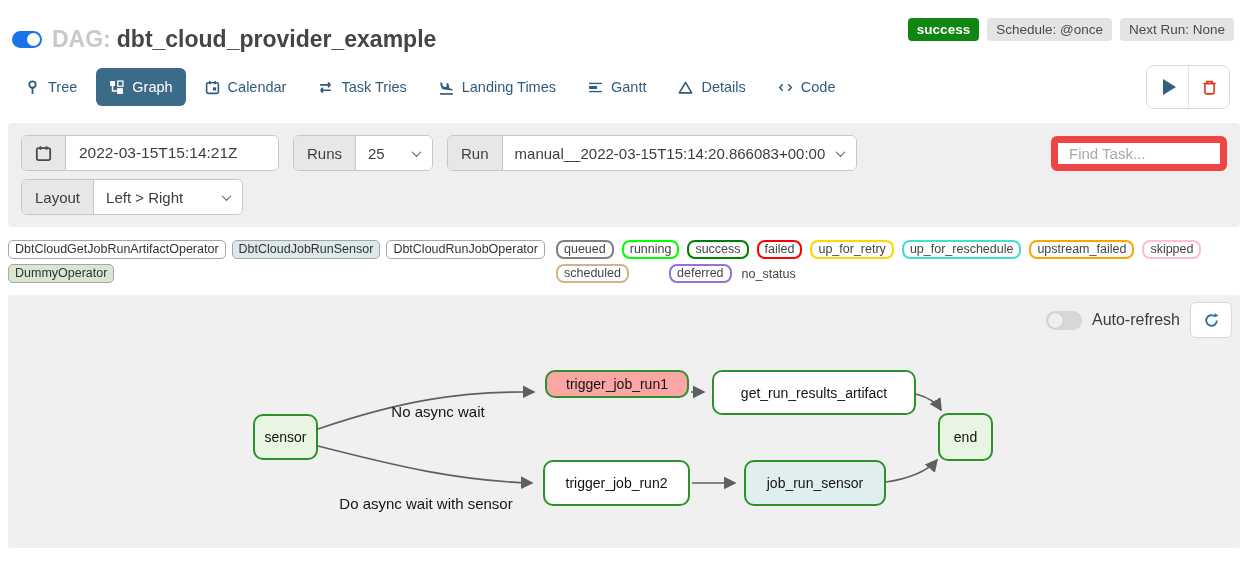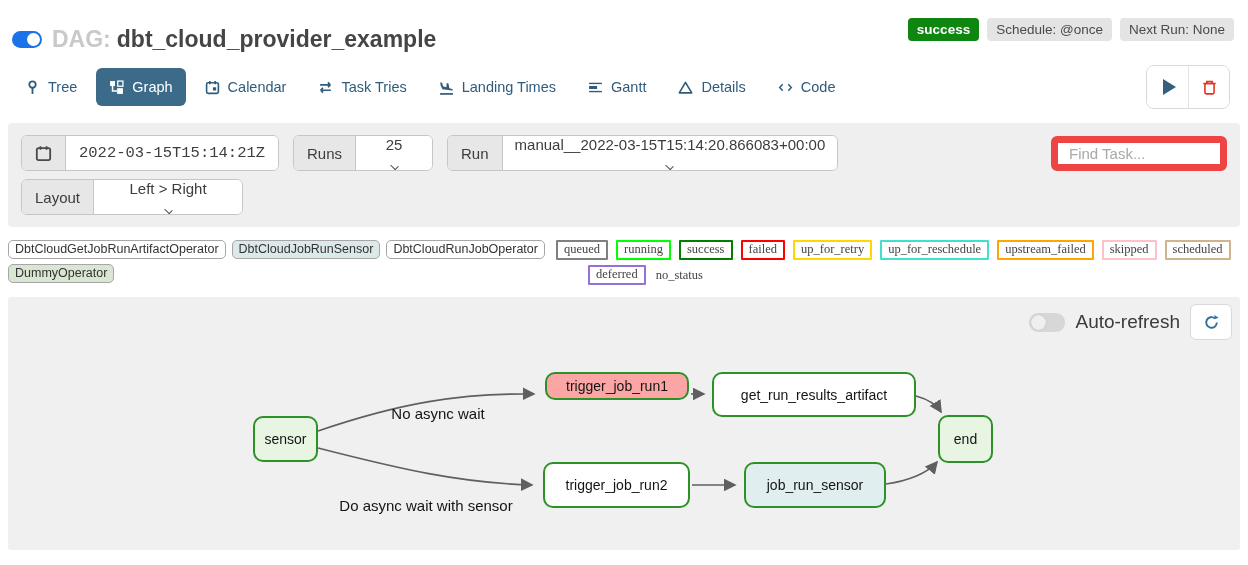--- a/index.html
+++ b/index.html
@@ -36,45 +36,45 @@
 
   
   .filter-panel { margin:14px 8px 0; background:#efefef; border-radius:4px; padding:12px 13px; }
   .frow { display:flex; align-items:center; gap:14px; }
   .frow + .frow { margin-top:8px; gap:8px; }
   .igroup { display:inline-flex; align-items:stretch; height:36px; border:1px solid #c6c6c6;
         border-radius:6px; background:#fff; overflow:hidden; }
   .addon { background:#e7e7e7; display:flex; align-items:center; padding:0 13px; font-size:15px;
         color:#3d3d3d; border-right:1px solid #c6c6c6; }
   .date-input { border:none; outline:none; font-size:15.5px; color:#3d3d3d; padding:0 13px; width:212px;
-        font-family:Liberation Mono, monospace; background:#fff; }
+        font-family:Liberation Sans, sans-serif; background:#fff; }
   .sel { display:flex; align-items:center; gap:12px; padding:0 12px; background:#fff; font-size:15px;
-        color:#3d3d3d; cursor:pointer;flex-direction:column; }
+        color:#3d3d3d; cursor:pointer; }
   .chev { width:7px; height:7px; border-right:1.8px solid #555; border-bottom:1.8px solid #555;
         transform:rotate(45deg) translate(-1px,-1px); }
   .find-task { margin-left:auto; width:176px; height:35px; border:7px solid #ef4444; border-radius:6px;
         padding:0 11px; font-size:15px; background:#fff; outline:none; font-family:"Liberation Sans",sans-serif; }
   .find-task::placeholder { color:#a8a8a8; }
   .update-btn { height:36px; padding:0 14px; background:#fff; border:1px solid #2d8ce8; color:#2d8ce8;
         border-radius:6px; font-size:15px; cursor:pointer; font-family:"Liberation Sans",sans-serif; }
 
   
   .legend { display:flex; gap:8px; margin:13px 8px 0; font-size:12.5px; }
   .leg-ops { width:540px; display:flex; flex-wrap:wrap; gap:5px 6px; align-content:flex-start; }
   .leg-sts { flex:1; display:flex; flex-wrap:wrap; gap:5px 8px; align-items:center; align-content:flex-start; }
   .lbadge { border:1.5px solid #a6a6a6; border-radius:5px; padding:1px 6px 2px; color:#333; white-space:nowrap; }
-  .sbadge { border:2px solid #888; border-radius:1px; padding:0 6px 1px; color:#444; background:#fff; white-space:nowrap;font-family:Liberation Serif, serif; }
+  .sbadge { border:2px solid #888; border-radius:8px; padding:0 6px 1px; color:#444; background:#fff; white-space:nowrap; }
   .sbadge.noborder { border:none; background:transparent; padding:0 2px; }
 
   
   .graph-panel { position:relative; margin:12px 8px 0; height:253px; background:#f0f0f0; border-radius:3px; }
   .gcontrols { position:absolute; top:7px; right:8px; display:flex; align-items:center; gap:10px; z-index:3; }
   .toggle.off { width:36px; height:19px; background:#d7d7d7; }
   .toggle.off .knob { position:absolute; left:2px; top:2px; width:15px; height:15px; border-radius:50%; background:#efefef; box-shadow:0 0 1px rgba(0,0,0,.25); }
-  .ar-label { font-size:19px; color:#3a3a3a; }
+  .ar-label { font-size:16px; color:#3a3a3a; }
   .refresh-btn { width:42px; height:36px; background:#fff; border:1px solid #d9d9d9; border-radius:6px;
         display:flex; align-items:center; justify-content:center; cursor:pointer; }
   .edges { position:absolute; inset:0; width:100%; height:100%; }
   .node { position:absolute; border:2.5px solid #2c9228; border-radius:10px; display:flex; align-items:center;
         justify-content:center; font-size:14px; color:#141414; background:#fff; cursor:pointer; z-index:2; }
   .edge-label { position:absolute; font-size:15px; color:#141414; text-align:center; z-index:1; }
 </style>
 </head>
 <body>
 

